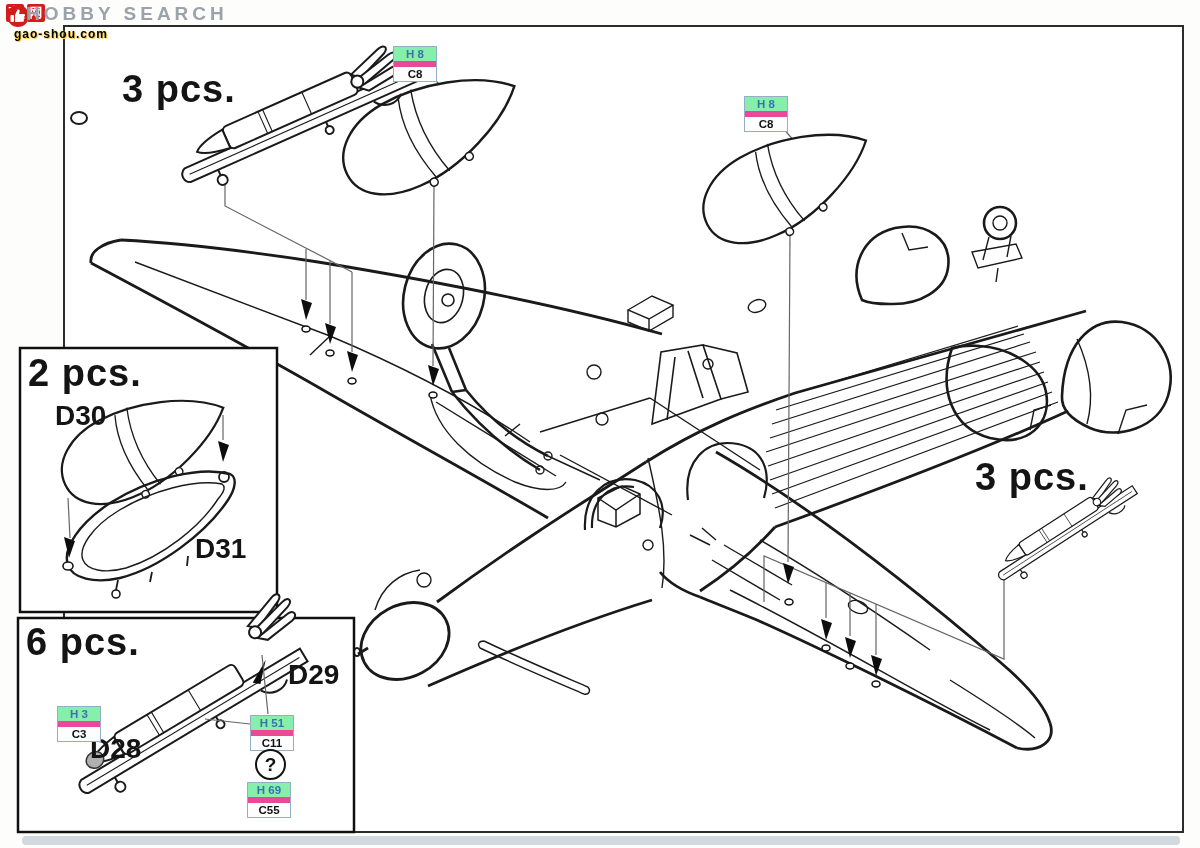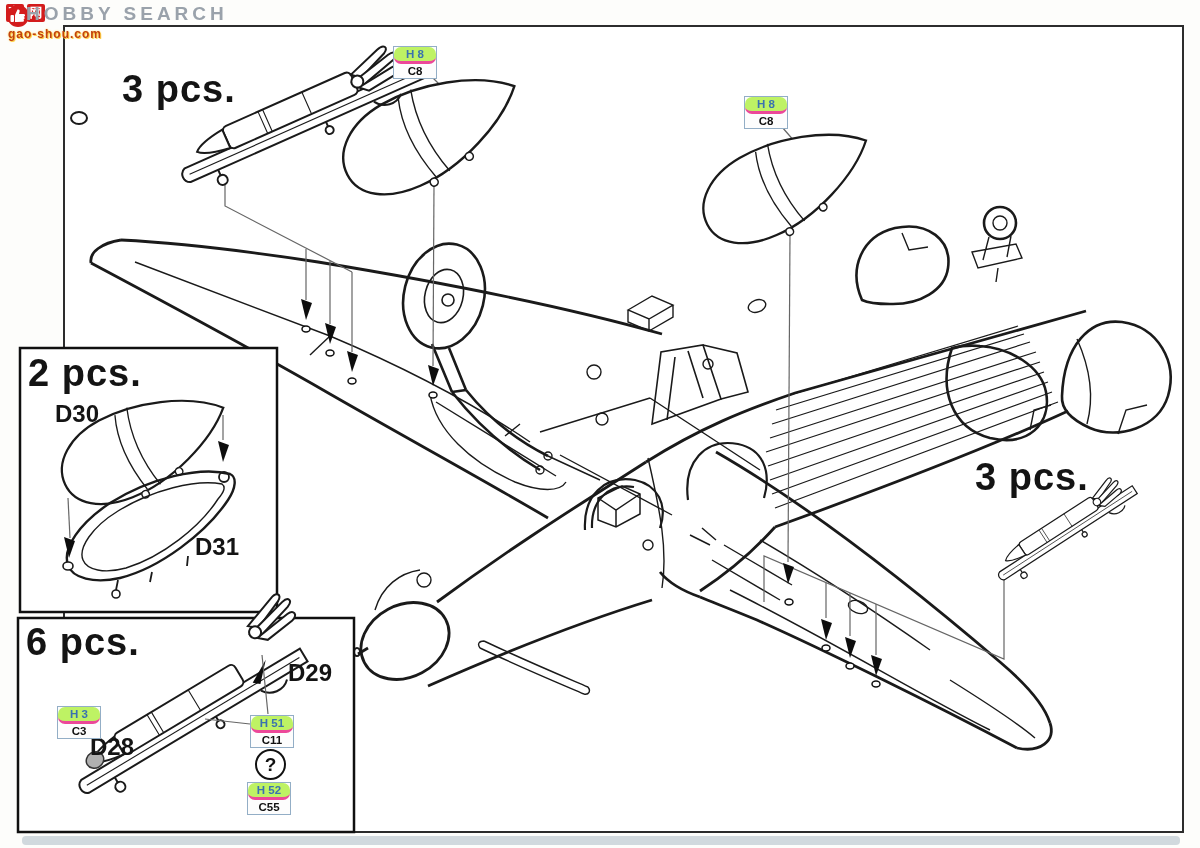--- a/index.html
+++ b/index.html
@@ -5,29 +5,29 @@
   html,body{margin:0;padding:0;background:#ffffff;}
   #stage{position:relative;width:1200px;height:848px;background:#fdfdfb;overflow:hidden;
          font-family:"Liberation Sans", sans-serif;}
   svg{position:absolute;left:0;top:0;}
   .abs{position:absolute;}
   
   .site-name{left:26px;top:3px;font-size:19px;font-weight:bold;color:#9aa2ab;letter-spacing:4px;}
   .wm{left:6px;top:4px;display:flex;align-items:center;gap:3px;}
   .wm-box{width:18px;height:18px;background:#d31c1c;color:#fff;font-size:13px;line-height:18px;
           font-weight:bold;text-align:center;border-radius:2px;}
-  .wm-url{left:8px;top:27px;font-size:12px;font-weight:bold;color:#c2410c;
+  .wm-url{left:14px;top:27px;font-size:12px;font-weight:bold;color:#000000;
           text-shadow:0 0 2px #ffd24a,1px 1px 0 #ffd24a;letter-spacing:1px;}
   
   .qty{font-size:38px;font-weight:bold;color:#141414;letter-spacing:1px;white-space:nowrap;}
-  .part{font-size:24px;font-weight:bold;color:#141414;white-space:nowrap;}
+  .part{font-size:28px;font-weight:bold;color:#141414;white-space:nowrap;}
   
   .callout{width:42px;border:1px solid #93aec6;background:#fdfdfd;text-align:center;
            font-size:11.5px;font-weight:bold;line-height:14px;}
-  .callout .h{background:#bef264;color:#3a72b0;border-bottom:3px solid #ec4899;border-radius:7px;}
+  .callout .h{background:#86efac;color:#3a72b0;border-bottom:6px solid #ec4899;}
   .callout .c{color:#111;}
   
   .qmark{width:27px;height:27px;border:2.5px solid #111;border-radius:50%;background:#fff;
          font-size:19px;font-weight:bold;color:#111;text-align:center;line-height:27px;}
   .scan-strip{left:22px;top:836px;width:1158px;height:9px;background:#c9d2d8;border-radius:4px;opacity:.85;}
 </style>
 </head>
 <body>
 
 <div id="stage">
@@ -293,19 +293,19 @@
 <div class="abs callout" style="left:57px;top:692px;margin-top:14px;">
   <div class="h">H 3</div>
   <div class="c">C3</div>
 </div>
 <div class="abs callout" style="left:250px;top:715px;">
   <div class="h">H 51</div>
   <div class="c">C11</div>
 </div>
 <div class="abs qmark" style="left:255px;top:749px;">?</div>
 <div class="abs callout" style="left:247px;top:782px;">
-  <div class="h">H 52</div>
+  <div class="h">H 69</div>
   <div class="c">C55</div>
 </div>
 
 <div class="abs scan-strip"></div>
 
 </div>
 
 </body></html>

